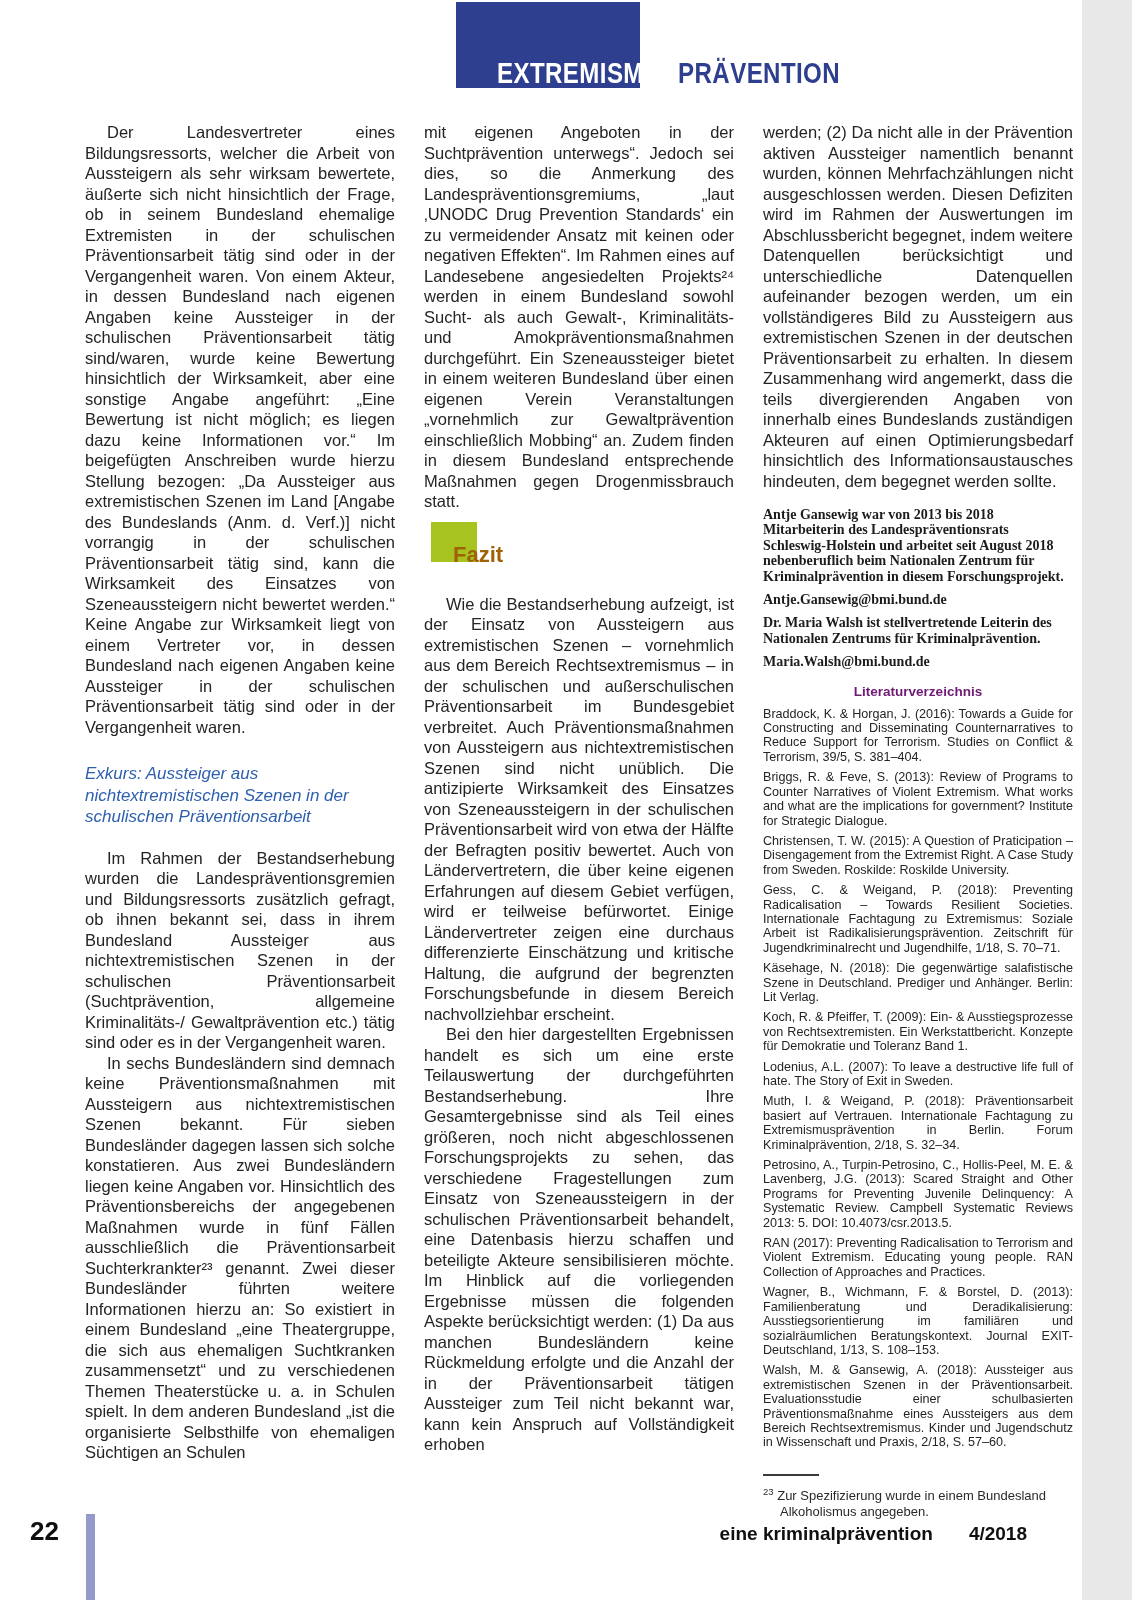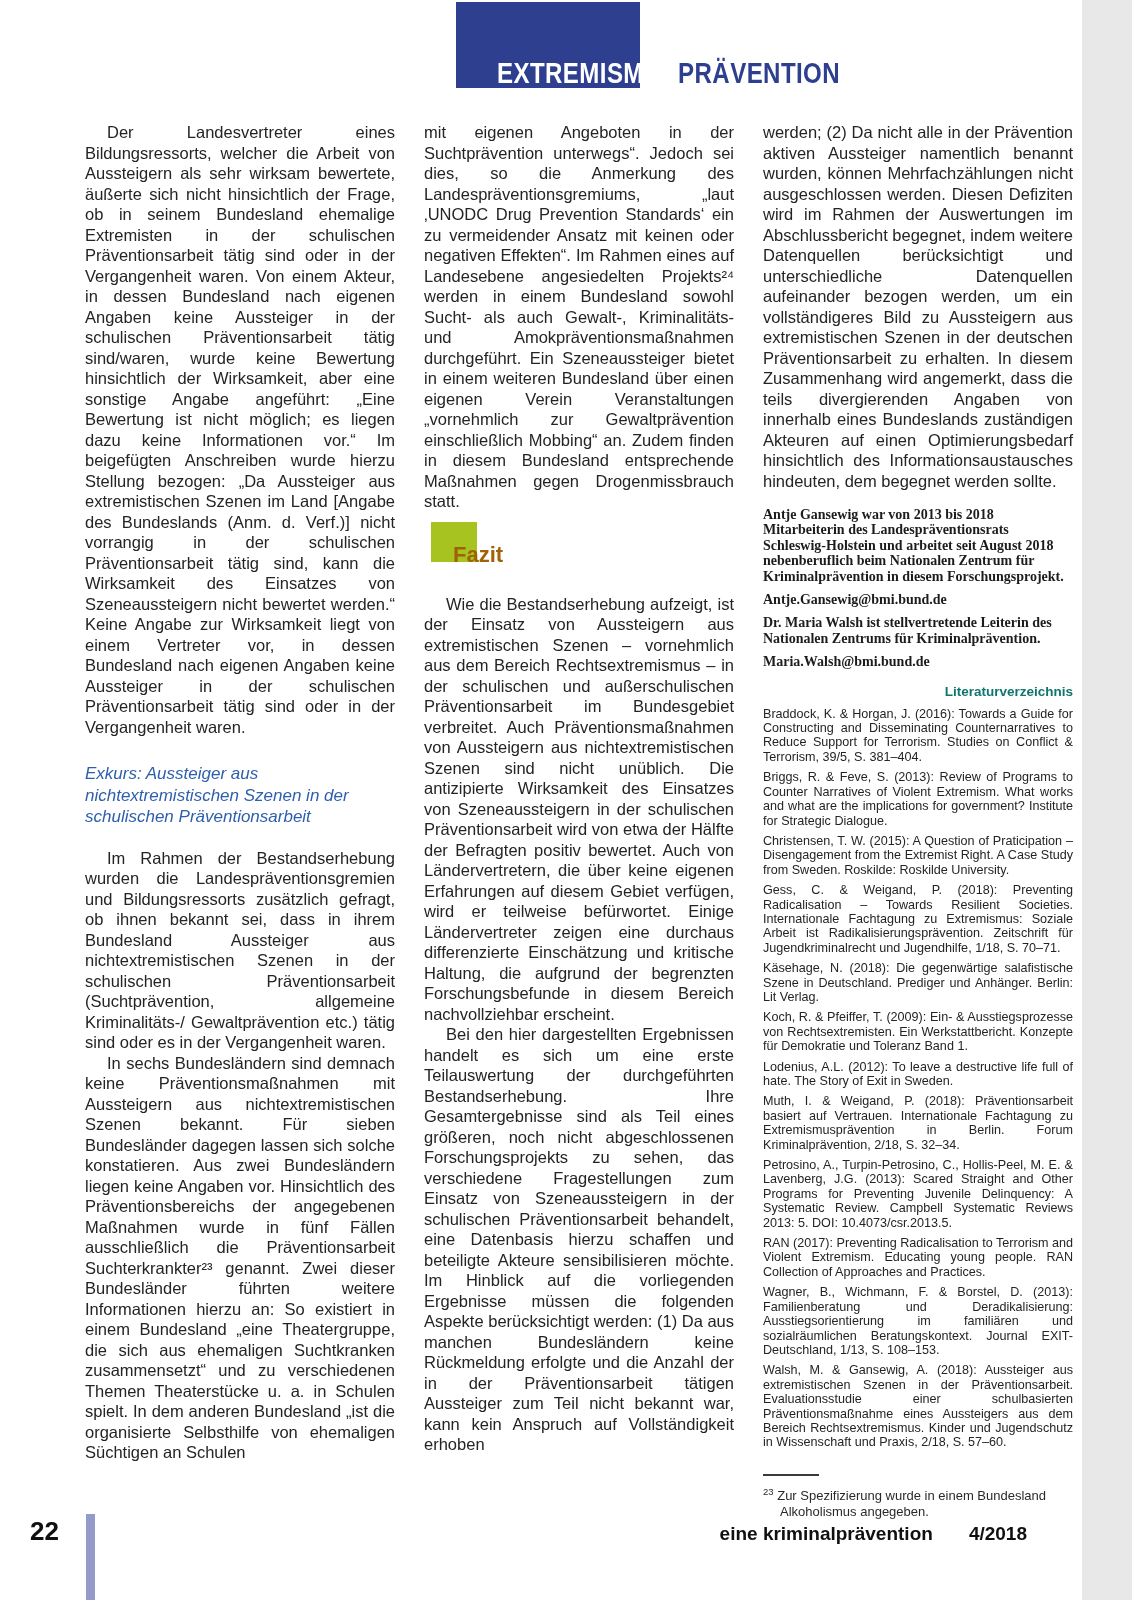--- a/index.html
+++ b/index.html
@@ -26,21 +26,21 @@
           color:#2d5fae;text-align:left;}
 
   .fazit{position:relative;height:52px;margin:8px 0 22px;}
   .fazit-box{position:absolute;left:7px;top:2px;width:46px;height:40px;background:#a6c31f;}
   .fazit-label{position:absolute;left:29px;top:22px;font-size:22px;font-weight:700;color:#a16207;}
 
   .authors{margin-top:16px;text-align:left;}
   .bio{margin:0 0 8px;font-family:"Liberation Serif",serif;font-weight:700;
        font-size:14px;line-height:15.4px;color:#1c1c1c;text-align:left;}
 
-  .lit-heading{margin:14px 0 8px;font-size:13.5px;font-weight:700;color:#0f766e;text-align:right;}
+  .lit-heading{margin:14px 0 8px;font-size:13.5px;font-weight:700;color:#701a75;text-align:center;}
   .ref{margin:0 0 6px;font-size:12.6px;line-height:14.4px;text-align:justify;color:#242424;}
 
   .footnotes{margin-top:24px;}
   .fn-rule{width:56px;height:2px;background:#3a3a3a;margin-bottom:8px;}
   .fn{margin:0 0 7px;font-size:13px;line-height:15.8px;color:#2a2a2a;
       padding-left:17px;text-indent:-17px;text-align:left;}
   .fn sup{font-size:9.5px;}
 
   
   .page-num{position:absolute;left:30px;top:1516px;font-size:26px;font-weight:700;color:#101010;}
@@ -85,21 +85,21 @@
 
     <h3 class="lit-heading">Literaturverzeichnis</h3>
 
     <div class="references">
       <p class="ref">Braddock, K. &amp; Horgan, J. (2016): Towards a Guide for Constructing and Disseminating Counternarratives to Reduce Support for Terrorism. Studies on Conflict &amp; Terrorism, 39/5, S. 381–404.</p>
       <p class="ref">Briggs, R. &amp; Feve, S. (2013): Review of Programs to Counter Narratives of Violent Extremism. What works and what are the implications for government? Institute for Strategic Dialogue.</p>
       <p class="ref">Christensen, T. W. (2015): A Question of Praticipation – Disengagement from the Extremist Right. A Case Study from Sweden. Roskilde: Roskilde University.</p>
       <p class="ref">Gess, C. &amp; Weigand, P. (2018): Preventing Radicalisation – Towards Resilient Societies. Internationale Fachtagung zu Extremismus: Soziale Arbeit ist Radikalisierungsprävention. Zeitschrift für Jugendkriminalrecht und Jugendhilfe, 1/18, S. 70–71.</p>
       <p class="ref">Käsehage, N. (2018): Die gegenwärtige salafistische Szene in Deutschland. Prediger und Anhänger. Berlin: Lit Verlag.</p>
       <p class="ref">Koch, R. &amp; Pfeiffer, T. (2009): Ein- &amp; Ausstiegsprozesse von Rechtsextremisten. Ein Werkstattbericht. Konzepte für Demokratie und Toleranz Band 1.</p>
-      <p class="ref">Lodenius, A.L. (2012): To leave a destructive life full of hate. The Story of Exit in Sweden.</p>
+      <p class="ref">Lodenius, A.L. (2007): To leave a destructive life full of hate. The Story of Exit in Sweden.</p>
       <p class="ref">Muth, I. &amp; Weigand, P. (2018): Präventionsarbeit basiert auf Vertrauen. Internationale Fachtagung zu Extremismusprävention in Berlin. Forum Kriminalprävention, 2/18, S. 32–34.</p>
       <p class="ref">Petrosino, A., Turpin-Petrosino, C., Hollis-Peel, M. E. &amp; Lavenberg, J.G. (2013): Scared Straight and Other Programs for Preventing Juvenile Delinquency: A Systematic Review. Campbell Systematic Reviews 2013: 5. DOI: 10.4073/csr.2013.5.</p>
       <p class="ref">RAN (2017): Preventing Radicalisation to Terrorism and Violent Extremism. Educating young people. RAN Collection of Approaches and Practices.</p>
       <p class="ref">Wagner, B., Wichmann, F. &amp; Borstel, D. (2013): Familienberatung und Deradikalisierung: Ausstiegsorientierung im familiären und sozialräumlichen Beratungskontext. Journal EXIT-Deutschland, 1/13, S. 108–153.</p>
       <p class="ref">Walsh, M. &amp; Gansewig, A. (2018): Aussteiger aus extremistischen Szenen in der Präventionsarbeit. Evaluationsstudie einer schulbasierten Präventionsmaßnahme eines Aussteigers aus dem Bereich Rechtsextremismus. Kinder und Jugendschutz in Wissenschaft und Praxis, 2/18, S. 57–60.</p>
     </div>
 
     <div class="footnotes">
       <div class="fn-rule"></div>
       <p class="fn"><sup>23</sup> <span>Zur Spezifizierung wurde in einem Bundesland Alkoholismus angegeben.</span></p>

